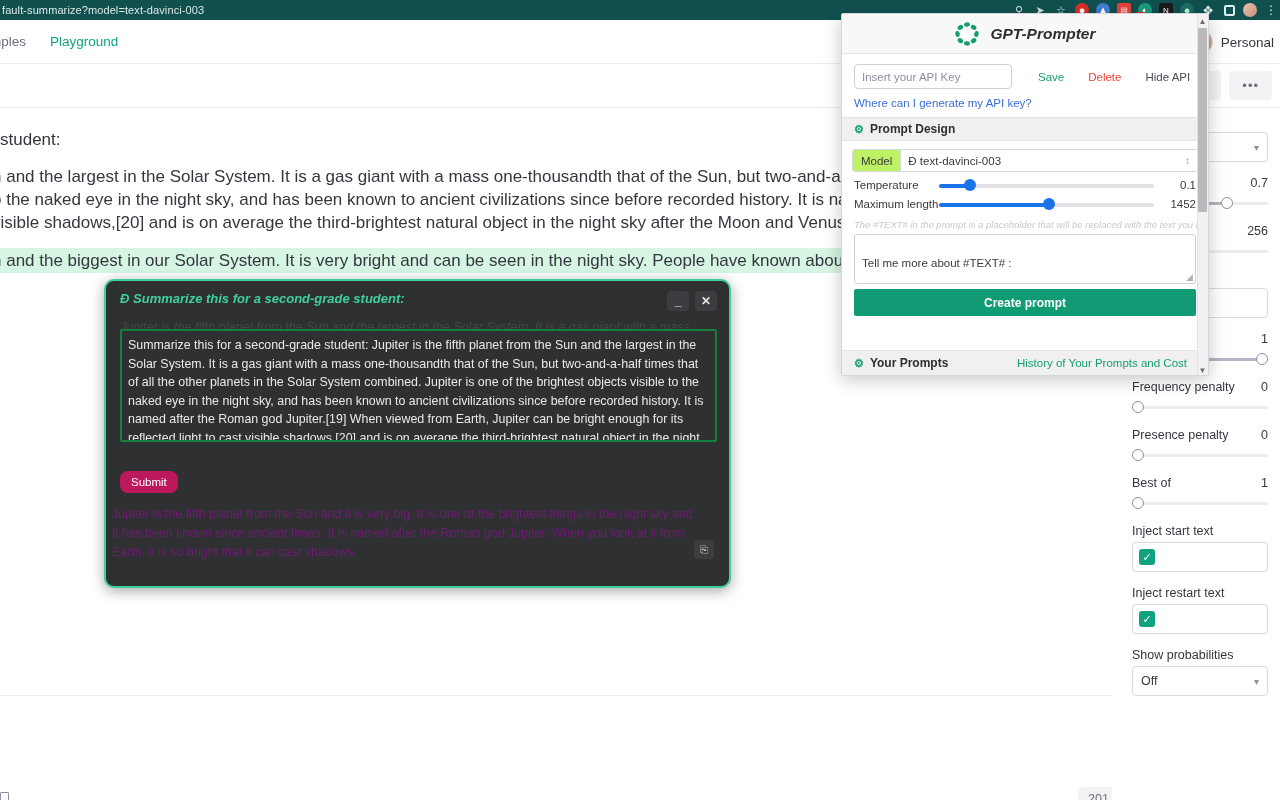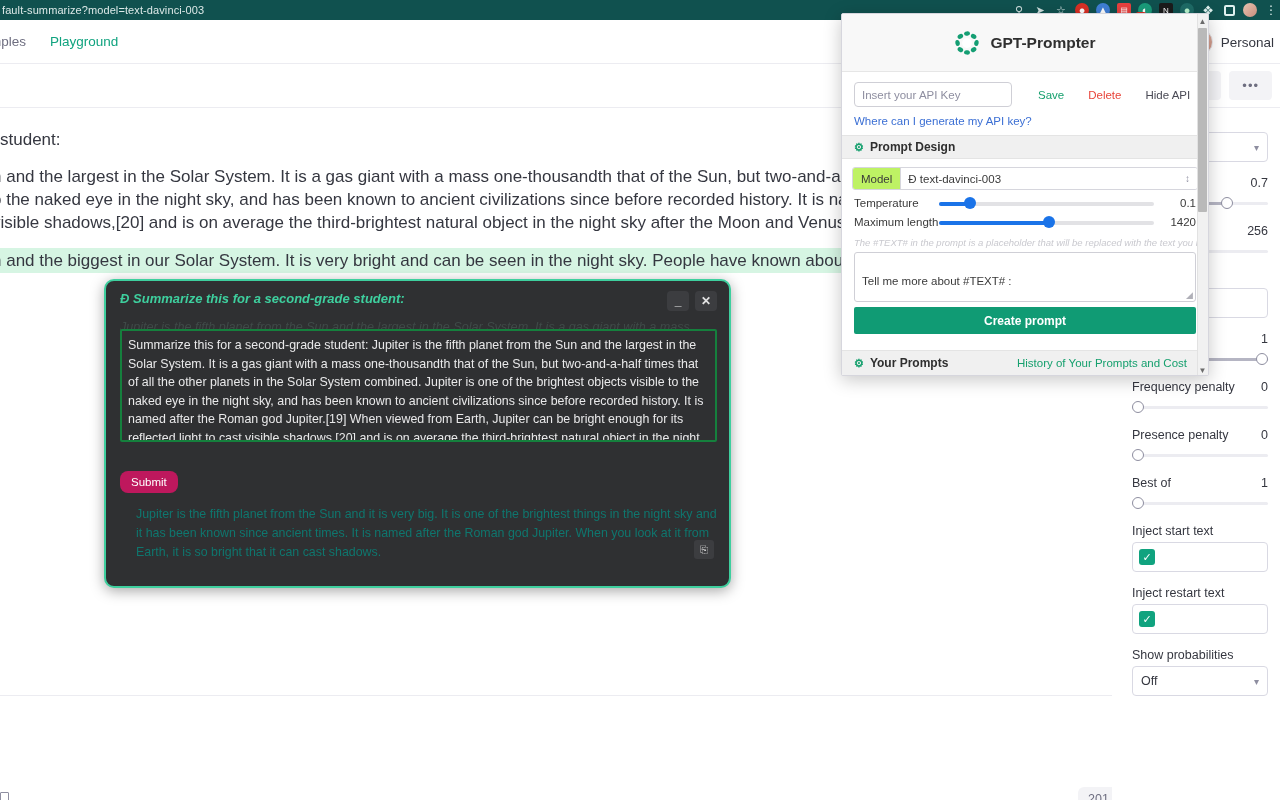--- a/index.html
+++ b/index.html
@@ -177,22 +177,22 @@
   }
   .dp-textarea .t {
     font-size: 12.4px; line-height: 18.6px; color:#e9e9ea;
   }
   .dp-submit {
     position:absolute; left: 120px; top: 471px; background:#be185d; color:#fff;
     border:none; border-radius:8px; font-size: 11.5px; padding: 5px 11px;
     cursor:pointer; font-family: "Liberation Sans", sans-serif;
   }
   .dp-answer {
-    position:absolute; left: 136px; top: 505px; width: 585px;
-    font-size: 12.4px; line-height: 19px; color:#0f766e;
+    position:absolute; left: 112px; top: 505px; width: 585px;
+    font-size: 12.4px; line-height: 19px; color:#701a75;
   }
   .dp-copy {
     position:absolute; left: 694px; top: 540px; width: 20px; height:19px;
     background:#3c3d40; border-radius:3px; display:flex; align-items:center;
     justify-content:center; font-size: 10px; color:#d6d6d6;
   }
 
   
   .ext {
     position:absolute; left: 841px; top: 13px; width: 368px; height: 363px;
@@ -207,22 +207,22 @@
   .ext-thumb {
     position:absolute; right:1px; top: 14px; width: 9px; height: 184px;
     background:#b9b9b9; border-radius:1px;
   }
   .ext-arrow { position:absolute; right:1px; width:9px; height:12px; color:#6b6b6b;
     font-size: 8px; display:flex; align-items:center; justify-content:center;}
   .ext-arrow.up { top: 1px; }
   .ext-arrow.down { bottom: 1px; }
 
   .ext-header {
-    height: 58px; background:#f8f8f8; border-bottom: 1px solid #e6e6e6;
-    display:flex; align-items:center; justify-content:center; gap: 10px;
+    height: 40px; background:#f8f8f8; border-bottom: 1px solid #e6e6e6;
+    display:flex; align-items:center; justify-content:center; gap: 10px; font-style: italic;
   }
   .logo-svg { width: 26px; height: 26px; }
   .ext-title { font-size: 15.5px; color:#2f2f2f; font-weight: 600; }
 
   .ext-api {
     padding: 10px 12px 6px 12px; display:flex; align-items:center; gap: 0;
   }
   .api-input {
     width: 158px; height: 25px; border:1px solid #cfcfd6; border-radius:4px;
     font-size: 11.5px; color:#353740; padding: 0 7px;
@@ -547,21 +547,21 @@
     <span class="ep-val">0.1</span>
   </div>
 
   <div class="ext-param">
     <span class="ep-label">Maximum length</span>
     <span class="ep-slider">
       <span class="ep-track"></span>
       <span class="ep-fill" style="width:51%"></span>
       <span class="ep-knob" style="left:calc(51% - 6px)"></span>
     </span>
-    <span class="ep-val">1420</span>
+    <span class="ep-val">1452</span>
   </div>
 
   <div class="ext-note">The #TEXT# in the prompt is a placeholder that will be replaced with the text you have selected.</div>
 
   <div class="ext-ta">
     <span>Tell me more about #TEXT# :</span>
     <span class="ta-grip">◢</span>
   </div>
 
   <button class="ext-cta">Create prompt</button>

